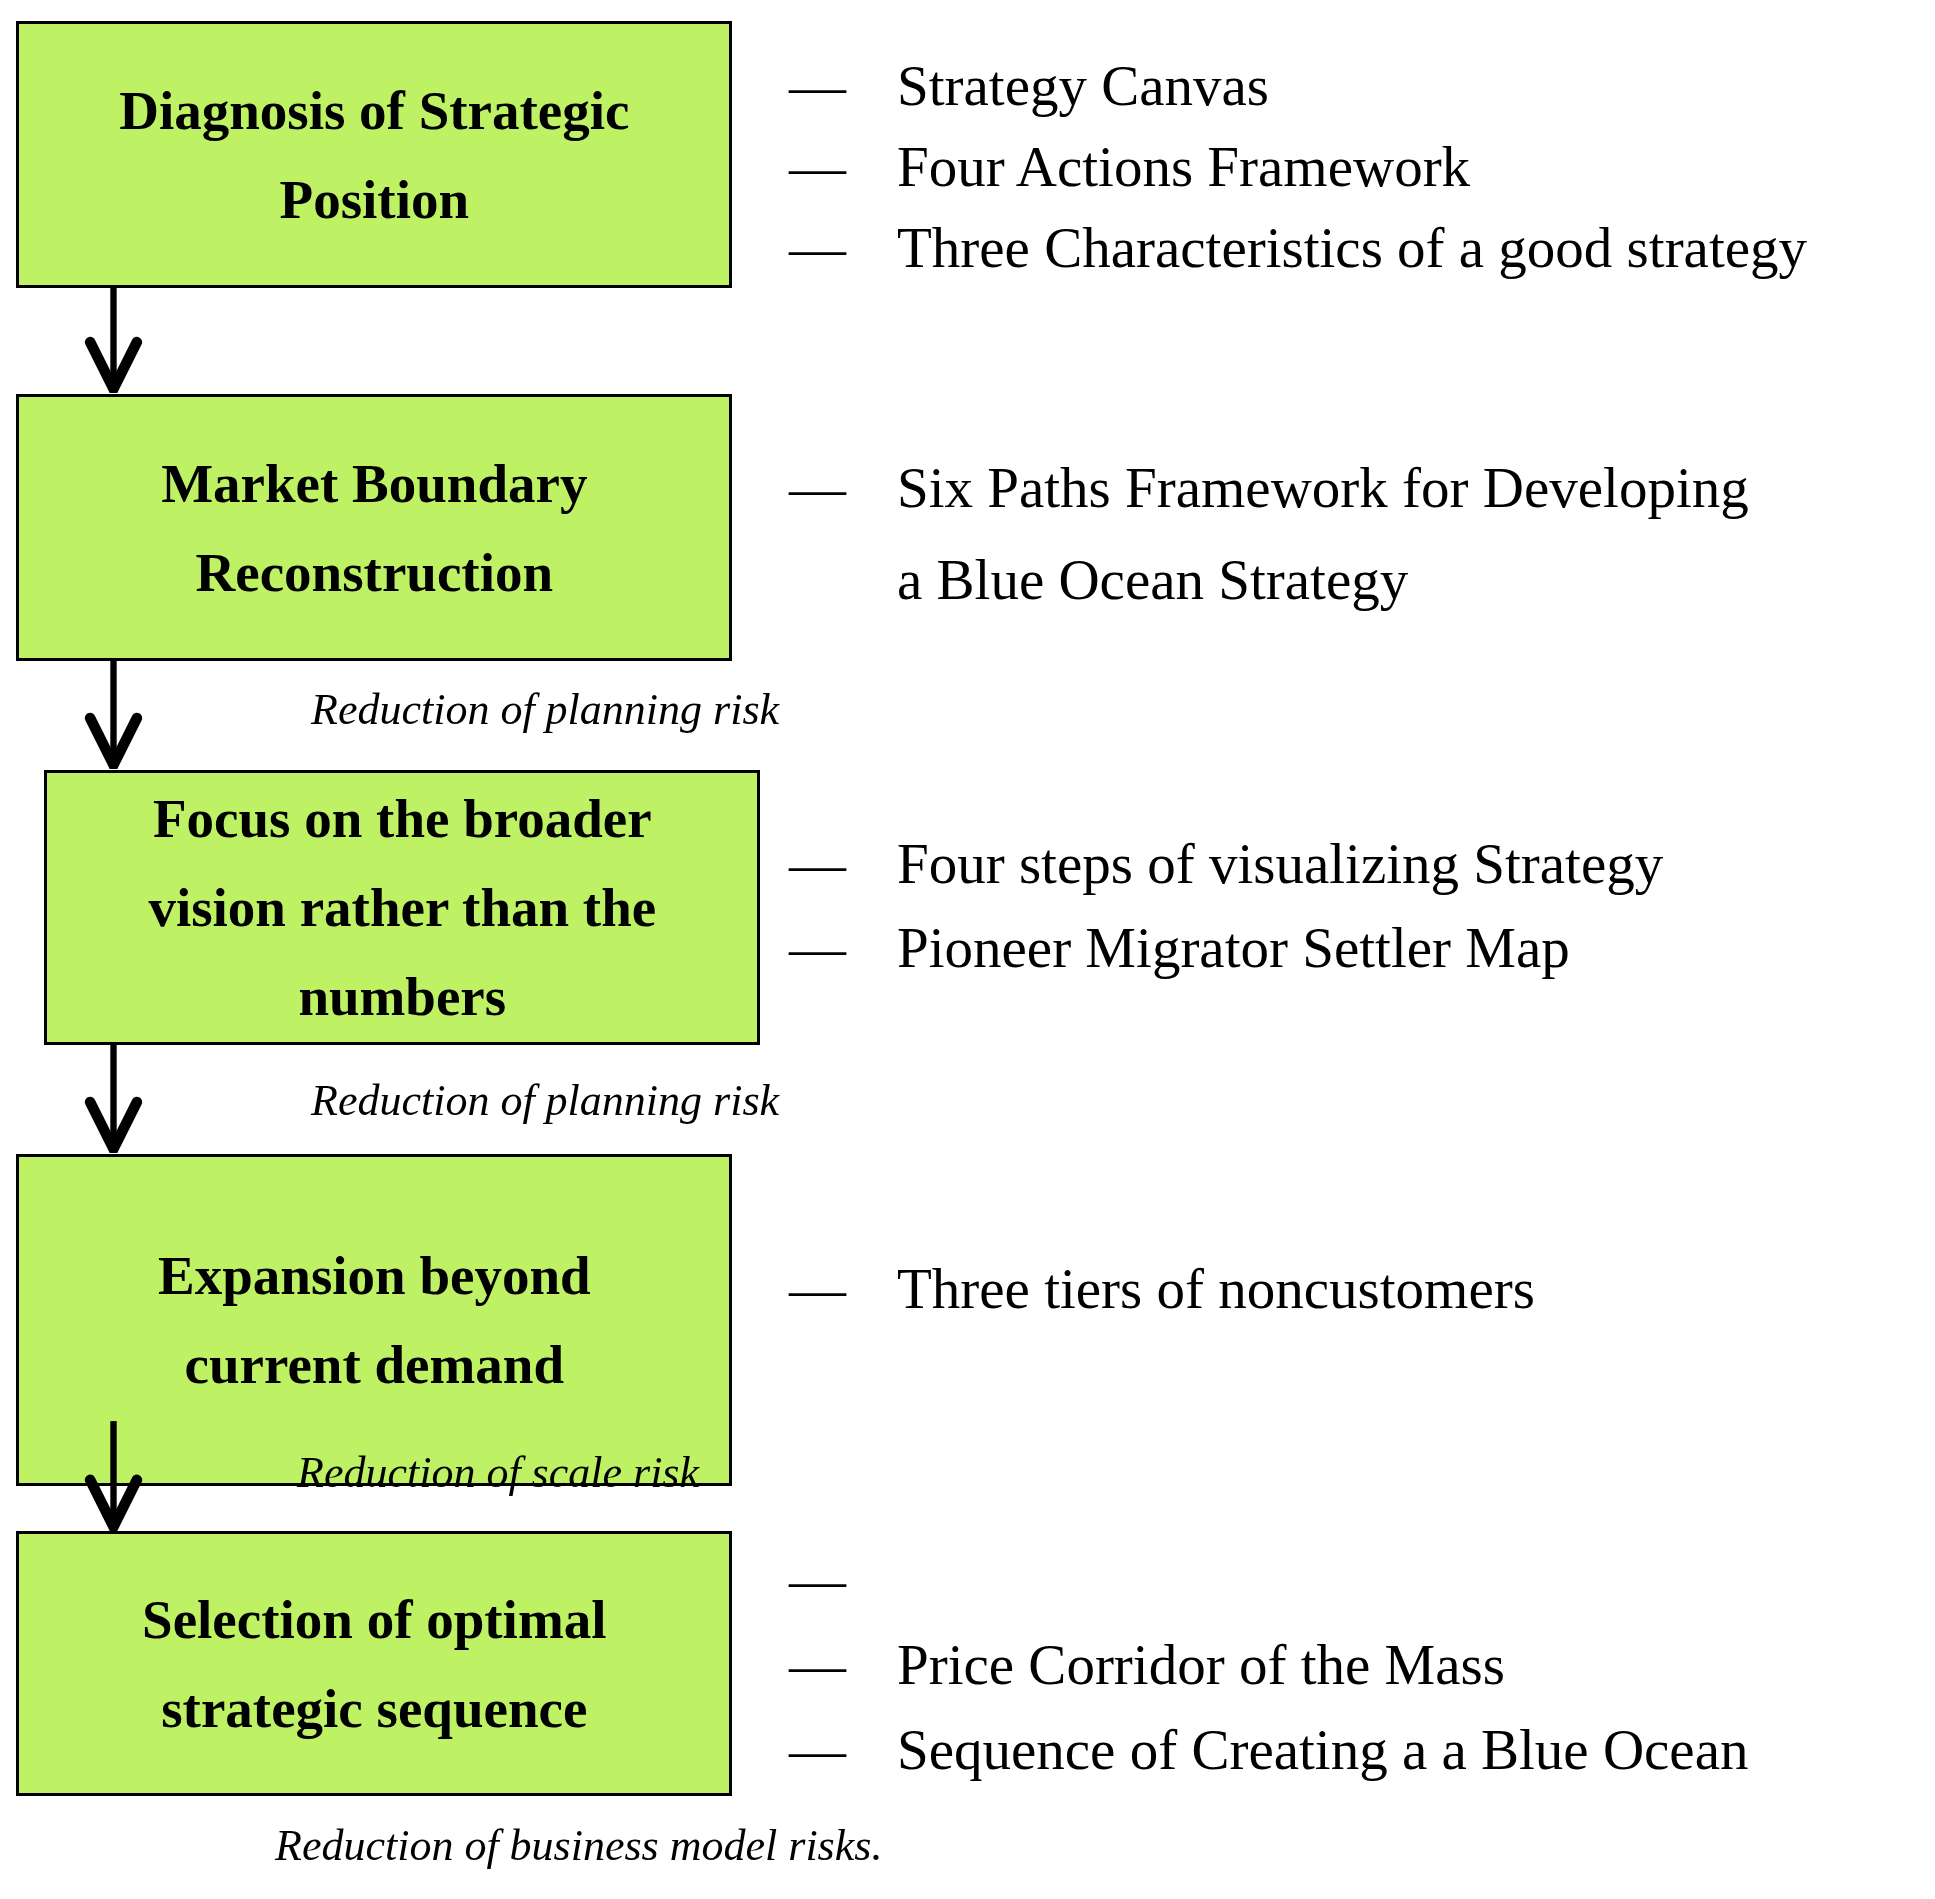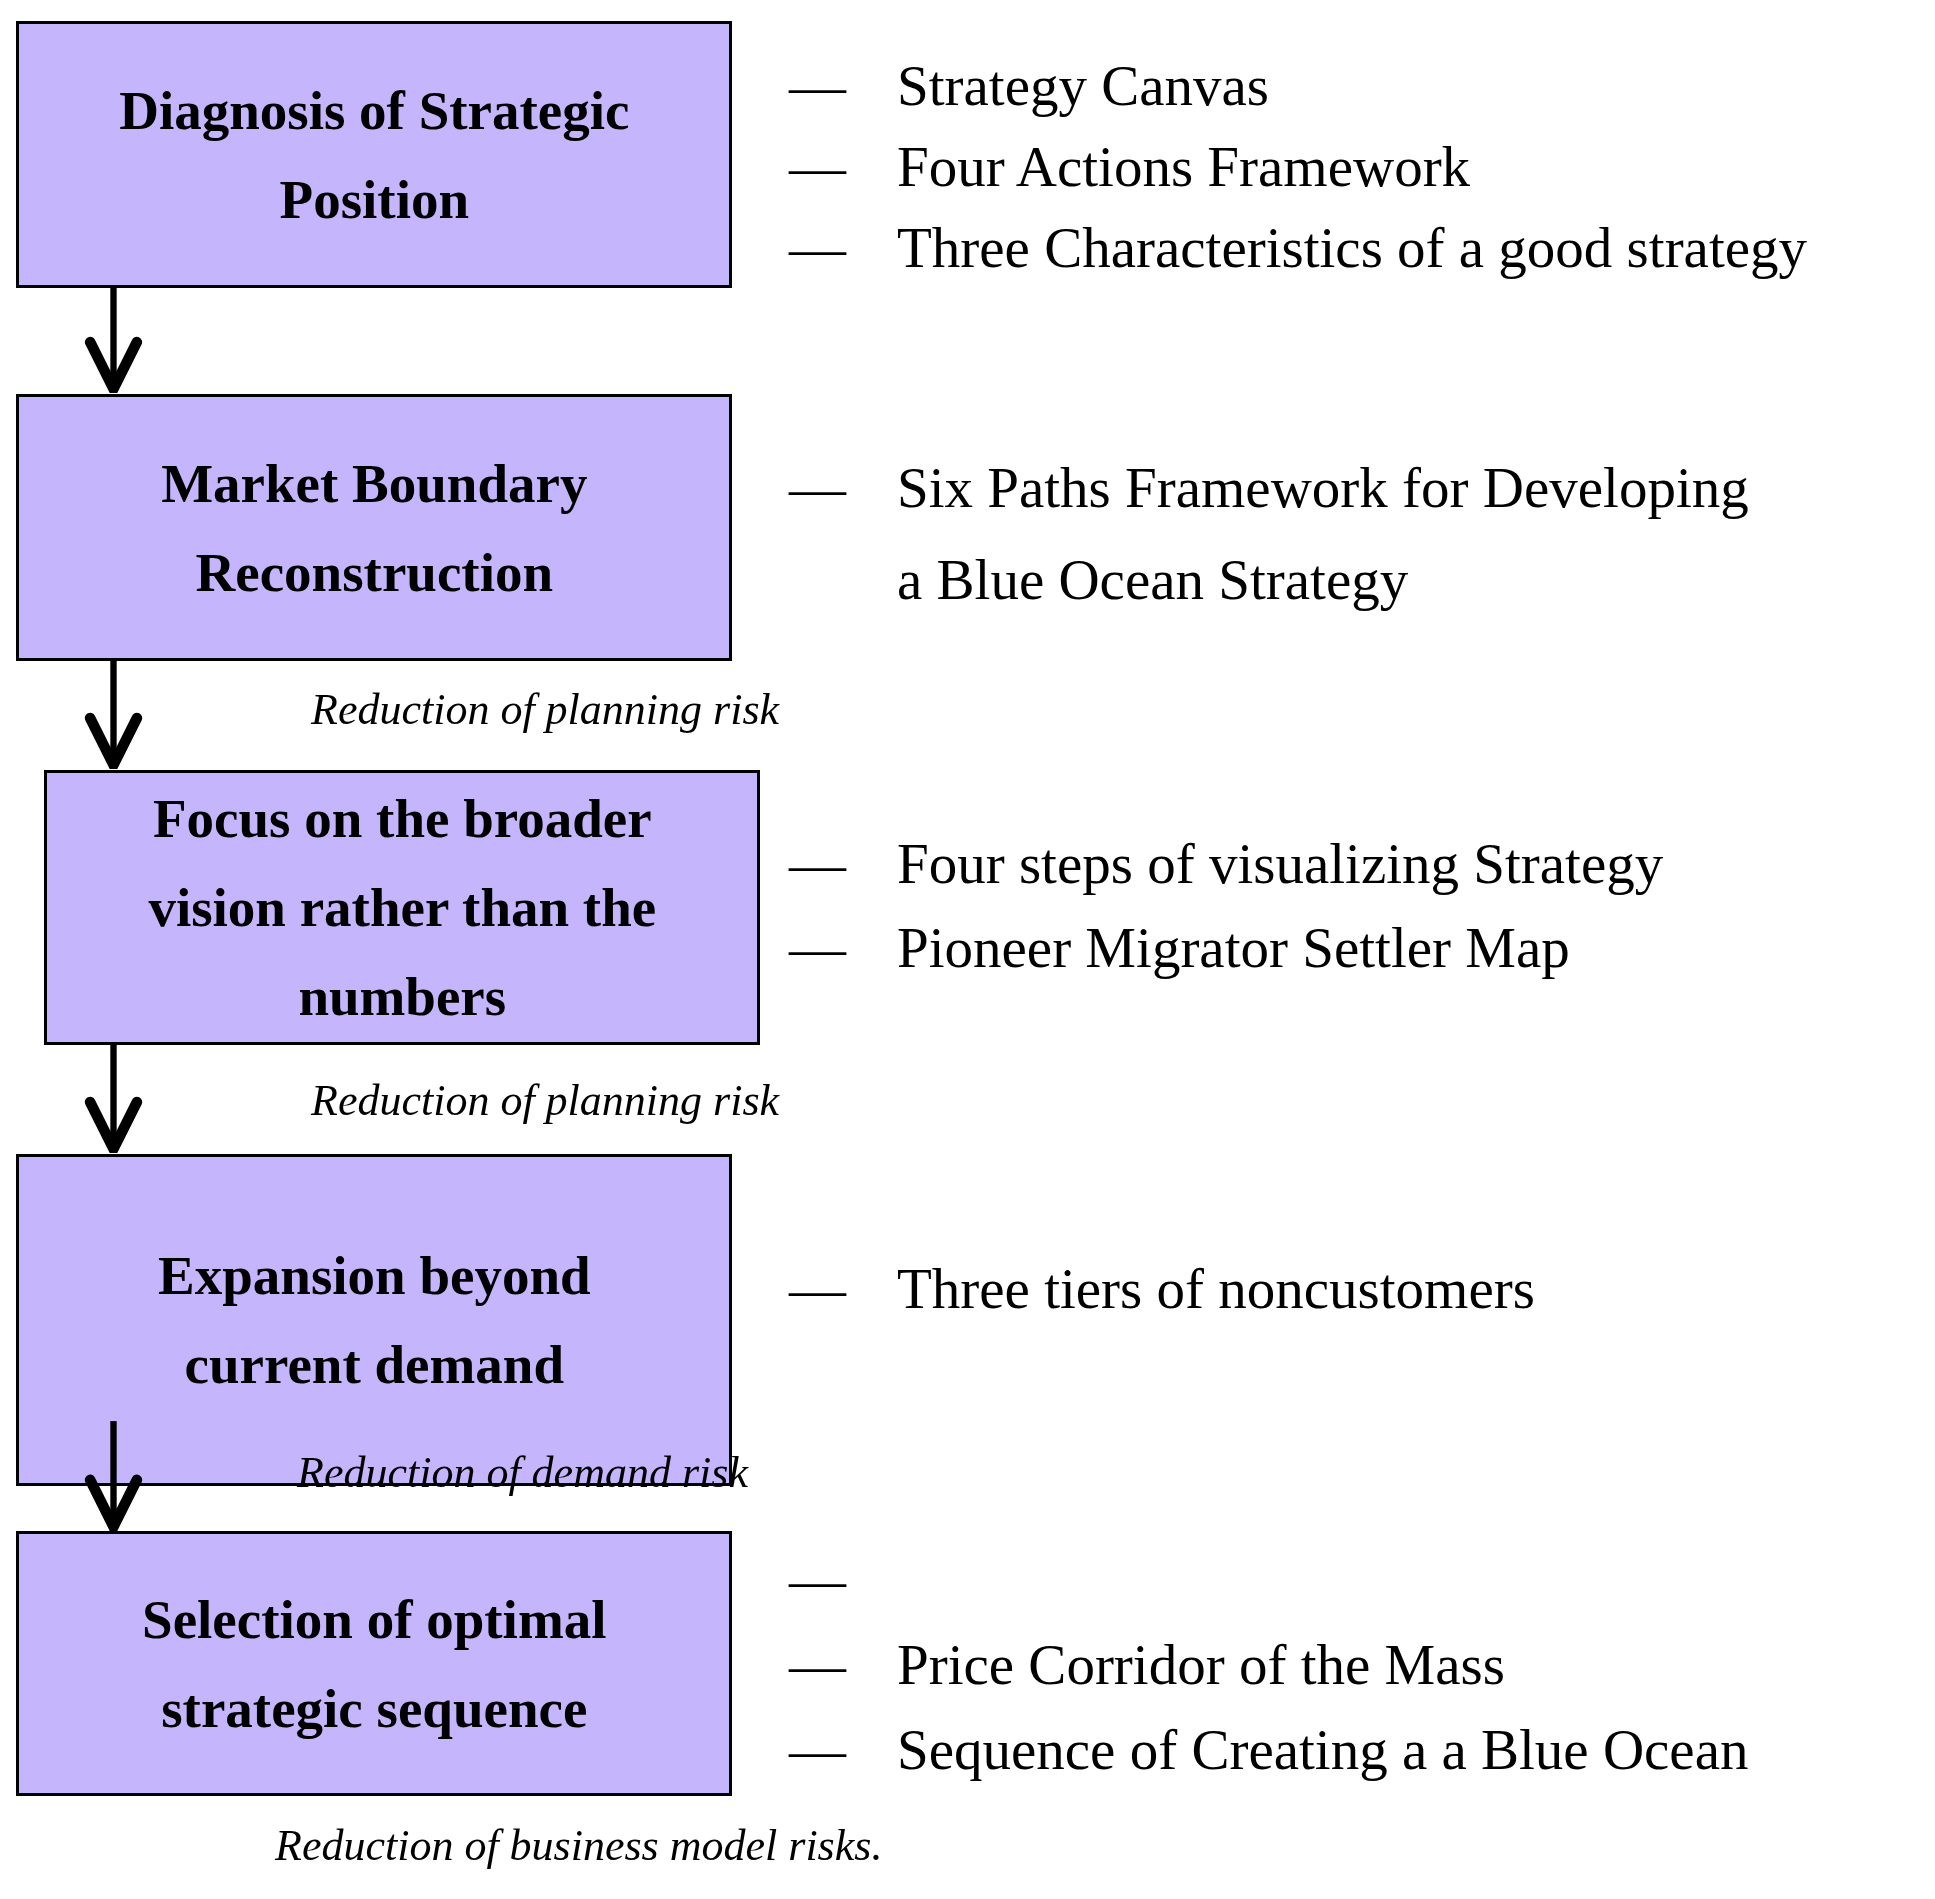--- a/index.html
+++ b/index.html
@@ -10,21 +10,21 @@
     color: #000000;
     font-family: "Liberation Serif", serif;
     overflow: hidden;
   }
   .box {
     position: absolute;
     left: 16.3px;
     width: 716px;
     box-sizing: border-box;
     border: 3.5px solid #000000;
-    background: #c4b5fd;
+    background: #bef264;
     display: flex;
     align-items: center;
     justify-content: center;
     text-align: center;
     font-weight: bold;
     font-size: 55px;
     line-height: 89px;
     white-space: pre;
   }
   #box-1 { top: 21px;   height: 267px; }
@@ -97,21 +97,21 @@
 </div>
 <div class="arrow" id="arrow-4">
   <svg viewBox="0 0 120 155" xmlns="http://www.w3.org/2000/svg">
     <line x1="60" y1="0" x2="60" y2="147" stroke="#000" stroke-width="9"></line>
     <path d="M 27 83 L 60 149 L 93 83" fill="none" stroke="#000" stroke-width="15" stroke-linecap="round"></path>
   </svg>
 </div>
 
 <div class="risk" id="risk-2">Reduction of planning risk</div>
 <div class="risk" id="risk-3">Reduction of planning risk</div>
-<div class="risk" id="risk-4">Reduction of demand risk</div>
+<div class="risk" id="risk-4">Reduction of scale risk</div>
 <div class="risk" id="footer-note">Reduction of business model risks.</div>
 
 <div class="list" id="list-1">
   <div class="item">
     <span class="dash">—</span>
     <span class="txt">Strategy Canvas</span>
   </div>
   <div class="item">
     <span class="dash">—</span>
     <span class="txt">Four Actions Framework</span>

